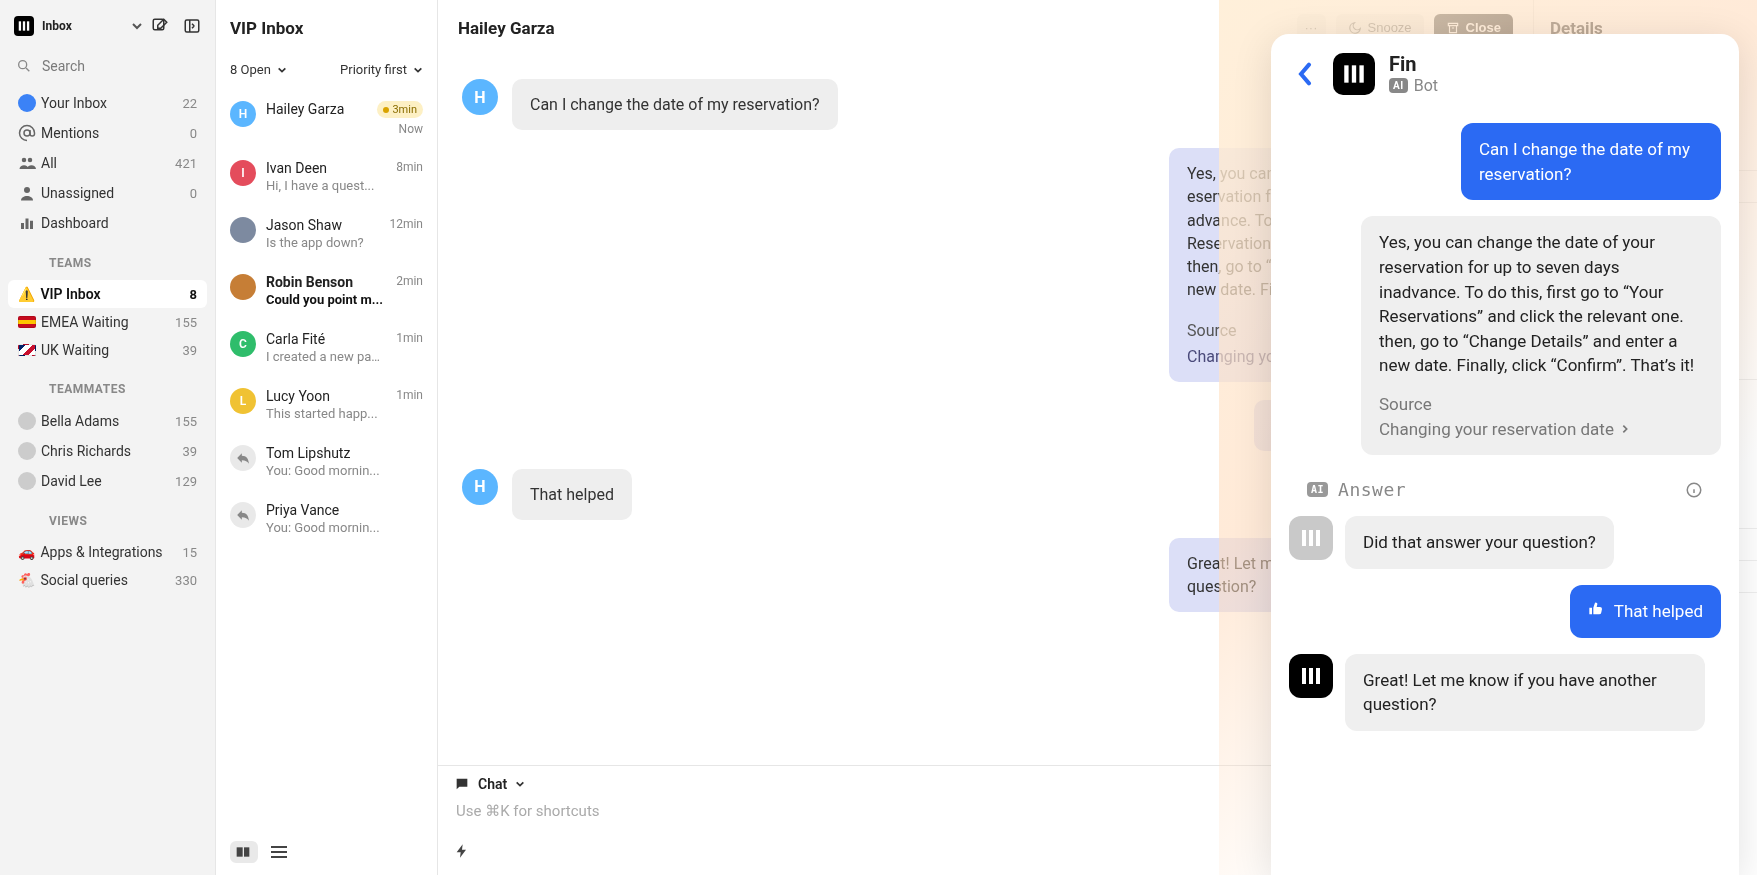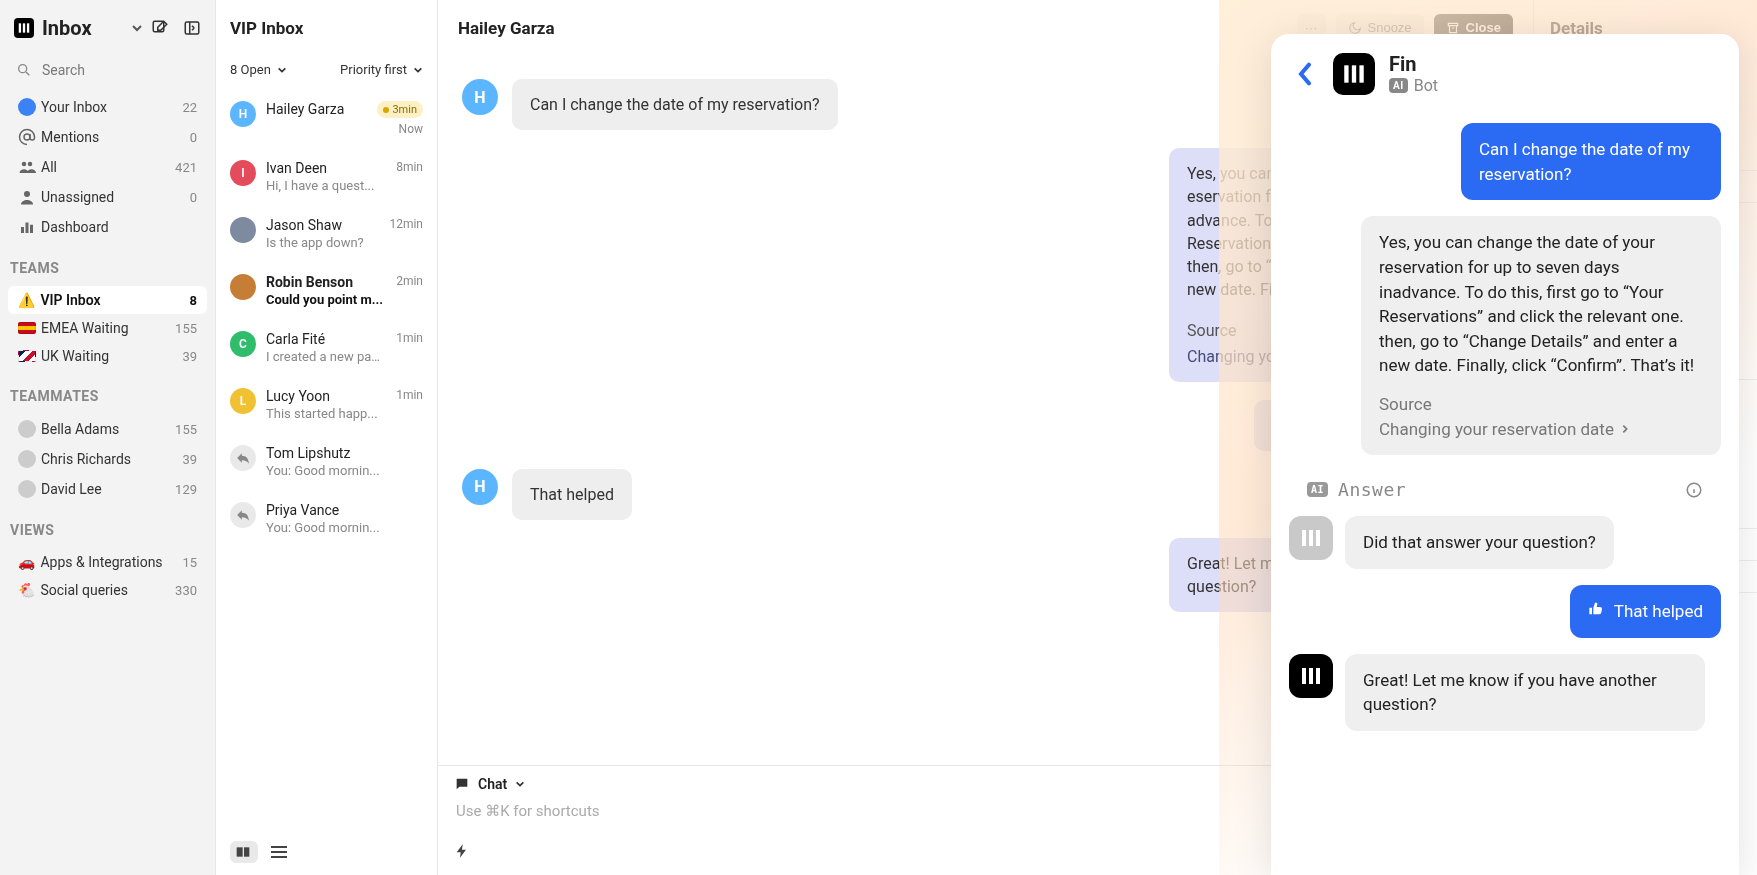--- a/index.html
+++ b/index.html
@@ -5,40 +5,40 @@
   :root { --sidebar-w: 216px; --convlist-w: 222px; --details-w: 223px; --popup-w: 468px; }
   * { box-sizing: border-box; }
   html,body { margin:0; padding:0; height:100%; width:100%; font-family: -apple-system, BlinkMacSystemFont, "Segoe UI", Roboto, Helvetica, Arial, sans-serif; color:#222; background:#fff; }
   .app { display:flex; height:875px; width:1757px; overflow:hidden; position:relative; }
 
   
   .sidebar { width:var(--sidebar-w); background:#f3f3f3; border-right:1px solid #e6e6e6; display:flex; flex-direction:column; }
   .sb-top { display:flex; align-items:center; padding:16px 14px 12px 14px; gap:8px; }
   .sb-logo { width:20px; height:20px; border-radius:4px; background:#000; display:flex; align-items:center; justify-content:center; }
   .sb-logo svg { width:14px; height:14px; }
-  .sb-title { font-weight:700; font-size:20px; flex:1; }
+  .sb-title { font-weight:700; font-size:12px; flex:1; }
   .chev { display:inline-block; }
   .sb-top-icons { display:flex; gap:14px; }
   .sb-ic { width:18px; height:18px; color:#333; }
 
   .sb-search { display:flex; align-items:flex-start; gap:10px; padding:10px 16px; color:#7a7a7a; font-size:14px; }
   .sb-search svg { width:16px; height:16px; }
 
   .sb-section { padding:4px 8px; }
   .sb-item { display:flex; align-items:center; gap:5px; padding:6px 10px; border-radius:6px; font-size:14px; color:#333; cursor:pointer; }
   .sb-item .count { margin-left:auto; color:#888; font-size:13px; }
   .sb-item.active { background:#fff; font-weight:600; color:#111; }
   .sb-item.active .count { color:#111; font-weight:700; }
   .sb-avatar { width:18px; height:18px; border-radius:50%; background:#ccc; display:inline-block; }
   .sb-icon { width:18px; height:18px; color:#666; display:flex; align-items:center; justify-content:center; }
   .flag { width:18px; height:12px; border-radius:2px; display:inline-block; border:1px solid rgba(0,0,0,0.1); }
   .flag-es { background:linear-gradient(#c60b1e 33%, #ffc400 33% 66%, #c60b1e 66%); }
   .flag-uk { background:linear-gradient(135deg,#012169 25%,#fff 25% 50%,#c8102e 50% 75%,#fff 75%); }
   .emoji { font-size:14px; line-height:1; }
-  .sb-heading { font-size:14px; font-weight:700; letter-spacing:0.5px; color:#888; padding:14px 10px 6px; }
+  .sb-heading { font-size:12px; font-weight:700; letter-spacing:0.5px; color:#888; padding:14px 10px 6px;margin-left:39px; }
 
   
   .convlist { width:var(--convlist-w); border-right:1px solid #e6e6e6; display:flex; flex-direction:column; position:relative; }
   .cl-header { padding:18px 14px 10px 14px; }
   .cl-title { font-weight:700; font-size:17px; }
   .cl-controls { display:flex; justify-content:space-between; align-items:center; padding:14px 14px 12px; font-size:13px; color:#333; }
   .cl-controls .pair { display:flex; align-items:center; gap:6px; }
 
   .conv-item { padding:12px 14px 12px 14px; display:flex; gap:10px; cursor:pointer; }
   .conv-av { width:26px; height:26px; border-radius:50%; color:#fff; font-size:12px; font-weight:600; display:flex; align-items:center; justify-content:center; flex-shrink:0; }

